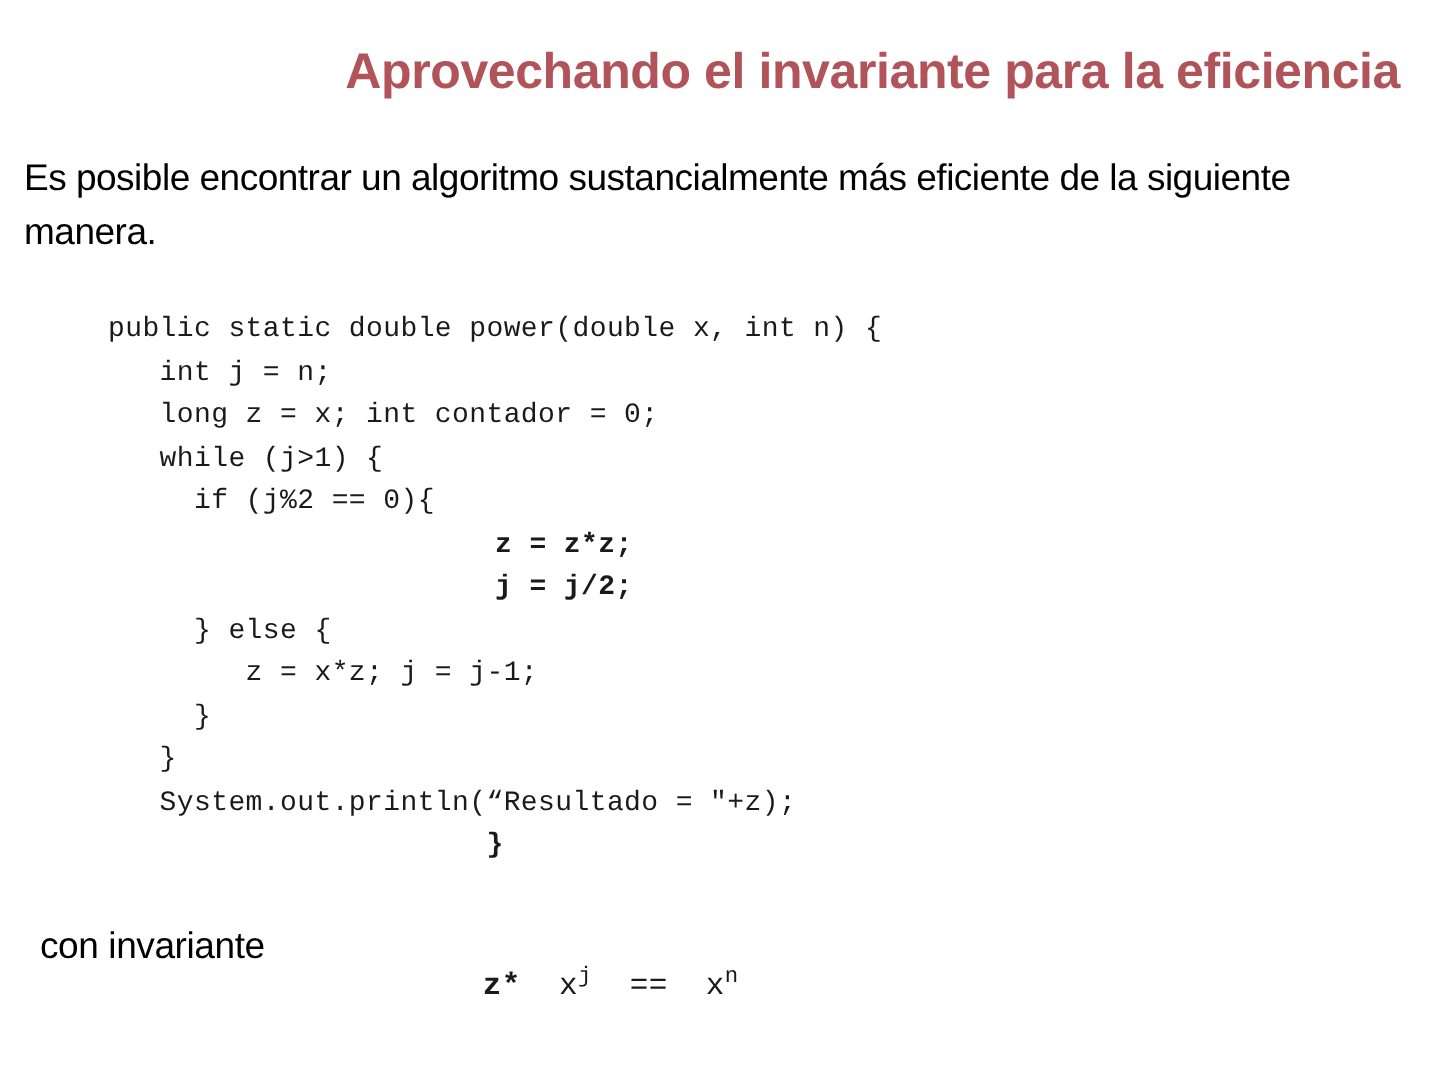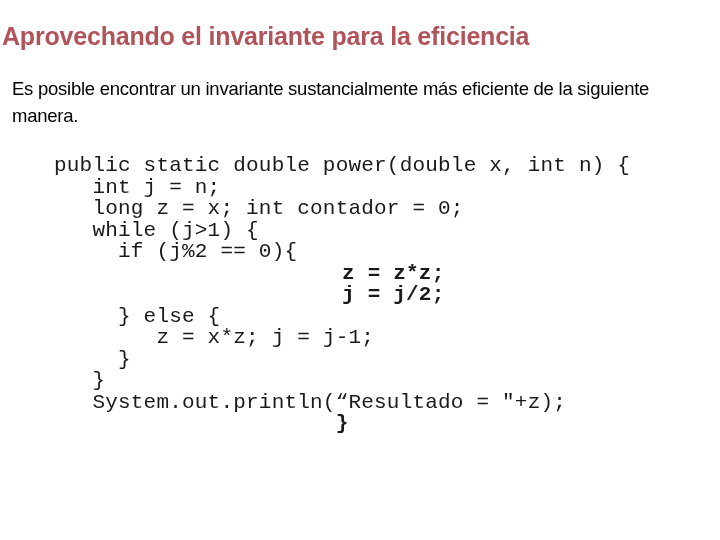--- a/index.html
+++ b/index.html
@@ -17,24 +17,24 @@
 
   .slide {
     position: absolute;
     inset: 0;
     background: #ffffff;
   }
 
   
   .slide-title {
     position: absolute;
-    left: 2px;
+    left: 16px;
     top: 22px;
     width: 684px;
-    text-align: left;
+    text-align: right;
     font-size: 25px;
     font-weight: bold;
     color: #b0545a;
     letter-spacing: -0.2px;
     line-height: 1.15;
     white-space: nowrap;
   }
 
   
   .body-text {
@@ -47,21 +47,21 @@
     line-height: 1.45;
     letter-spacing: -0.25px;
   }
 
   
   .code-block {
     position: absolute;
     left: 54px;
     top: 155px;
     font-family: "Liberation Mono", "DejaVu Sans Mono", monospace;
-    font-size: 21px;
+    font-size: 14px;
     color: #1a1a1a;
     line-height: 21.5px;
     white-space: pre;
     letter-spacing: 0.2px;
   }
   .code-line {
     white-space: pre;
     min-height: 21.5px;
   }
   .code-line.bold {
@@ -100,18 +100,24 @@
     line-height: 0;
   }
 </style>
 </head>
 <body>
 
 <div class="slide">
 
   <div class="slide-title">Aprovechando el invariante para la eficiencia</div>
 
-  <div class="body-text">Es posible encontrar un invariante sustancialmente más eficiente de la siguiente manera.</div>
+  <div class="body-text">Es posible encontrar un algoritmo sustancialmente más eficiente de la siguiente manera.</div>
 
   <div class="code-block"><div class="code-line">public static double power(double x, int n) {</div><div class="code-line">   int j = n;</div><div class="code-line">   long z = x; int contador = 0;</div><div class="code-line">   while (j&gt;1) {</div><div class="code-line">     if (j%2 == 0){</div><div class="code-line bold">        z = z*z;</div><div class="code-line bold">        j = j/2;</div><div class="code-line">     } else {</div><div class="code-line">        z = x*z; j = j-1;</div><div class="code-line">     }</div><div class="code-line">   }</div><div class="code-line">   System.out.println(“Resultado = "+z);</div><div class="code-line bold">}</div></div>
 
+  <div class="footer-row">
+    <span class="footer-label">con invariante</span>
+    <span class="invariant">
+      <span class="bold">z*</span><span>  </span><span>x</span><sup>j</sup><span>  </span><span>==</span><span>  </span><span>x</span><sup>n</sup>
+    </span>
+  </div>
 
 </div>
 
 </body></html>

